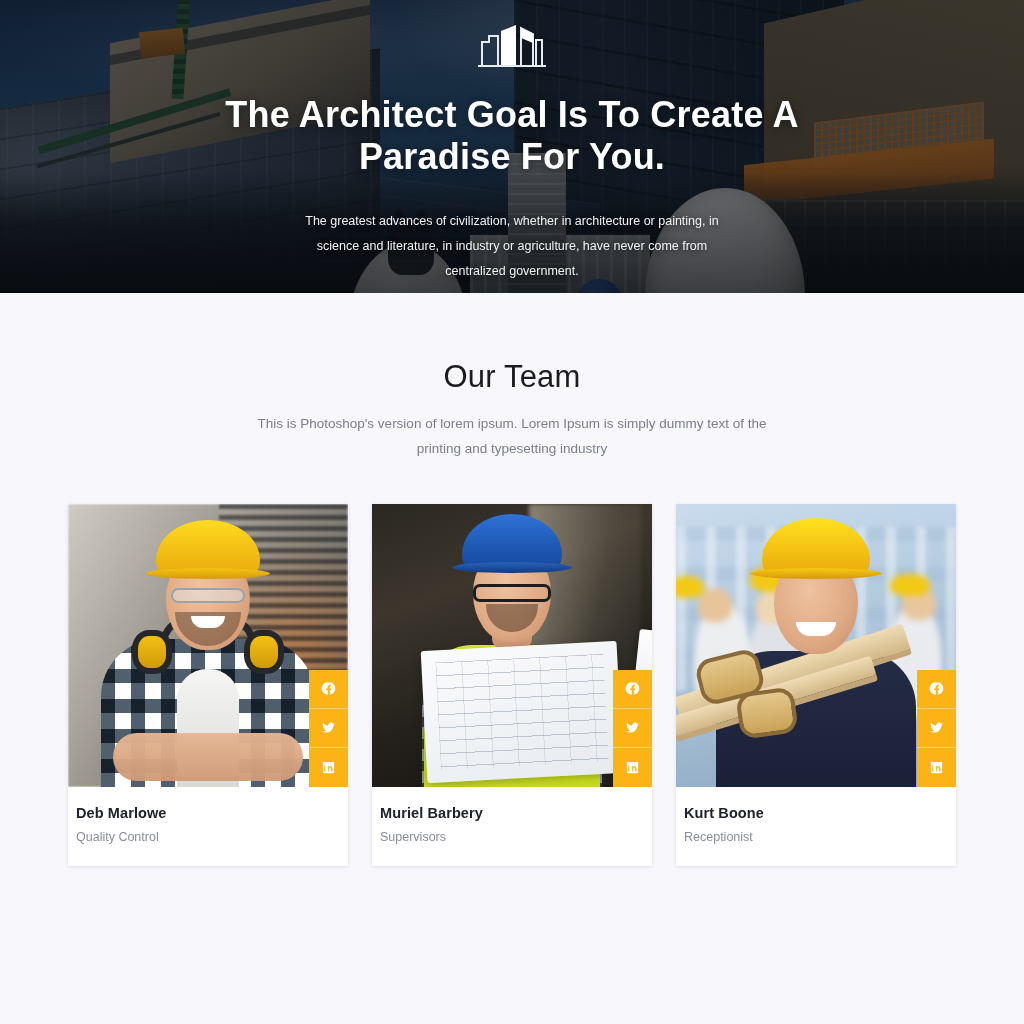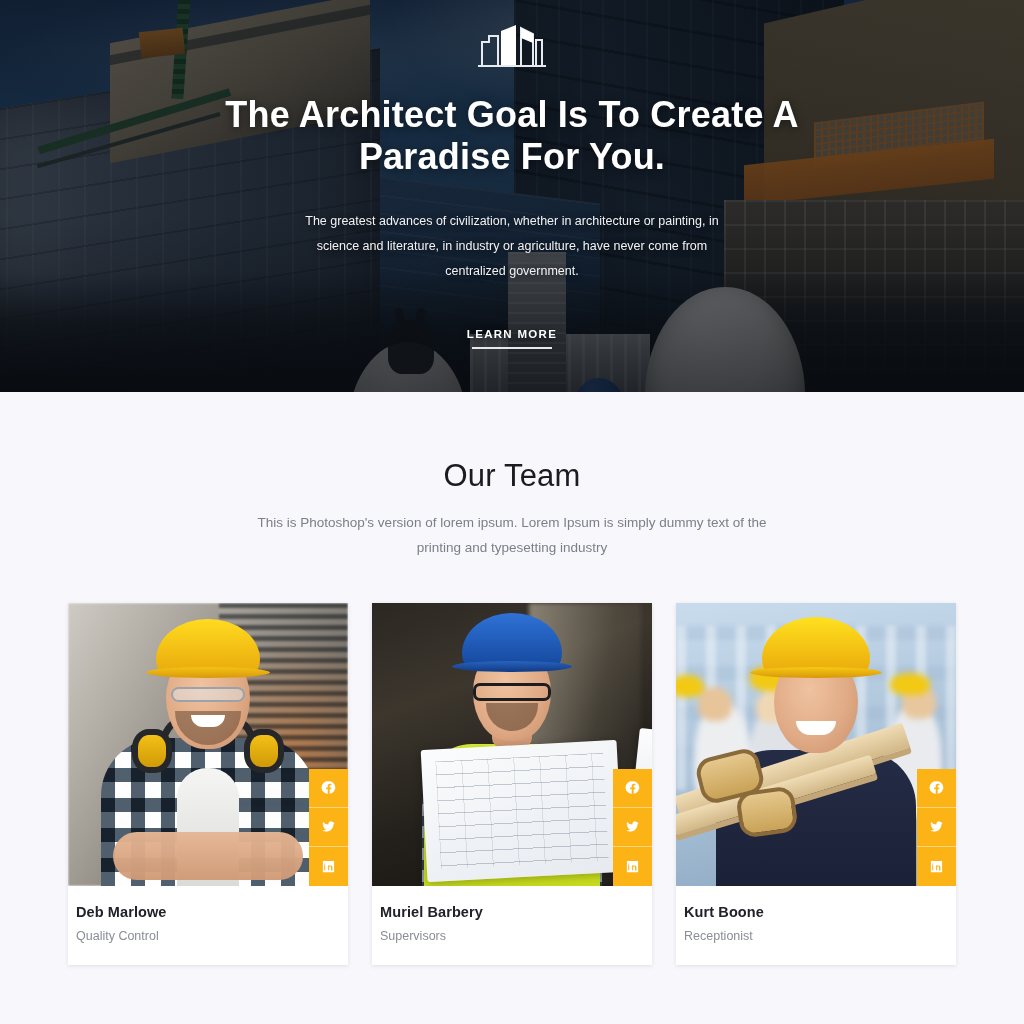--- a/index.html
+++ b/index.html
@@ -7,21 +7,21 @@
     width: 1024px; height: 1024px;
     overflow: hidden;
     background: #f7f7fc;
     font-family: "Liberation Sans", sans-serif;
   }
 
   
   .hero {
     position: relative;
     width: 1024px;
-    height: 392px;
+    height: 293px;
     overflow: hidden;
     background: #7f1d1d;
   }
   .hero-photo { position: absolute; inset: 0; overflow: hidden; }
   .hero-sky {
     position: absolute; inset: 0;
     background:
       radial-gradient(ellipse 260px 120px at 56% 6%, rgba(235,240,250,.30), transparent 70%),
       radial-gradient(ellipse 420px 90px at 30% 14%, rgba(220,232,248,.18), transparent 72%),
       linear-gradient(175deg, #1d3a63 0%, #23507f 22%, #2b5a86 42%, #1c3450 70%, #10202f 100%);

